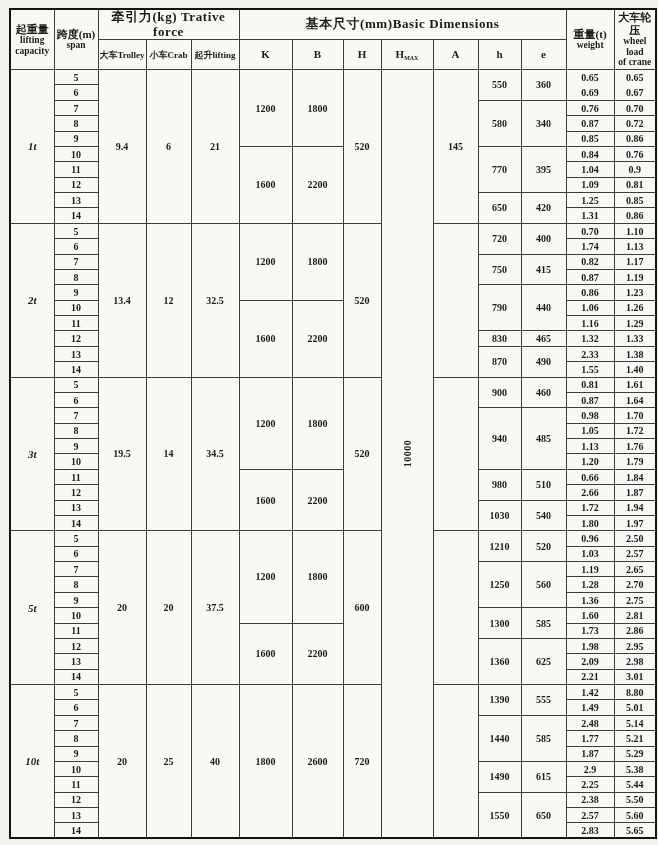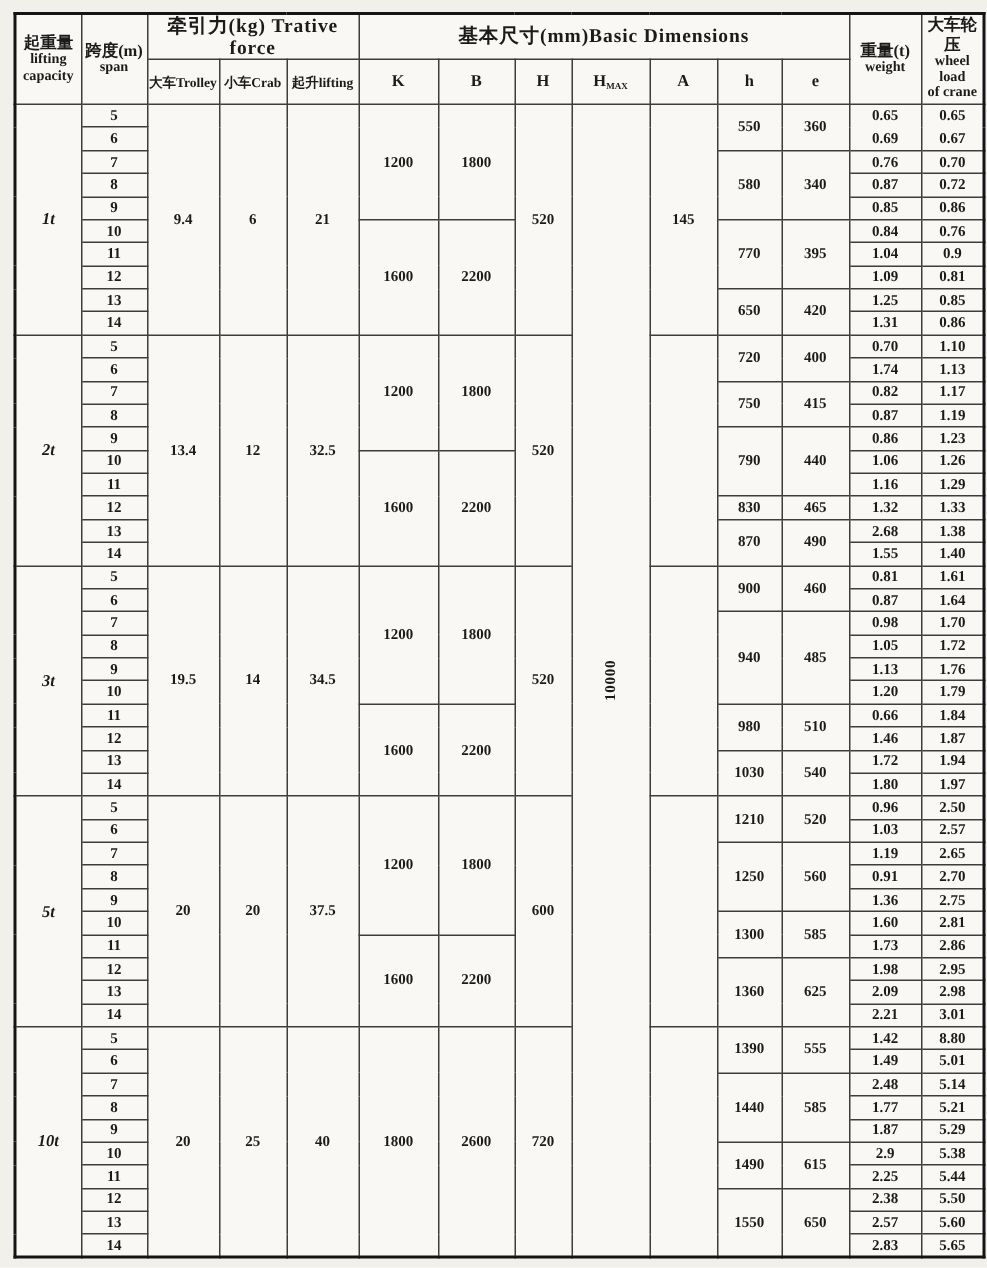--- a/index.html
+++ b/index.html
@@ -228,21 +228,21 @@
         <td>12</td>
         <td>830</td>
         <td>465</td>
         <td>1.32</td>
         <td>1.33</td>
       </tr>
       <tr>
         <td>13</td>
         <td rowspan="2">870</td>
         <td rowspan="2">490</td>
-        <td>2.68</td>
+        <td>2.33</td>
         <td>1.38</td>
       </tr>
       <tr>
         <td>14</td>
         <td>1.55</td>
         <td>1.40</td>
       </tr>
       <tr>
         <td rowspan="10" class="cap">3t</td>
         <td>5</td>
@@ -289,21 +289,21 @@
         <td>11</td>
         <td rowspan="4">1600</td>
         <td rowspan="4">2200</td>
         <td rowspan="2">980</td>
         <td rowspan="2">510</td>
         <td>0.66</td>
         <td>1.84</td>
       </tr>
       <tr>
         <td>12</td>
-        <td>1.46</td>
+        <td>2.66</td>
         <td>1.87</td>
       </tr>
       <tr>
         <td>13</td>
         <td rowspan="2">1030</td>
         <td rowspan="2">540</td>
         <td>1.72</td>
         <td>1.94</td>
       </tr>
       <tr>
@@ -333,21 +333,21 @@
       </tr>
       <tr>
         <td>7</td>
         <td rowspan="3">1250</td>
         <td rowspan="3">560</td>
         <td>1.19</td>
         <td>2.65</td>
       </tr>
       <tr>
         <td>8</td>
-        <td>0.91</td>
+        <td>1.28</td>
         <td>2.70</td>
       </tr>
       <tr>
         <td>9</td>
         <td>1.36</td>
         <td>2.75</td>
       </tr>
       <tr>
         <td>10</td>
         <td rowspan="2">1300</td>

